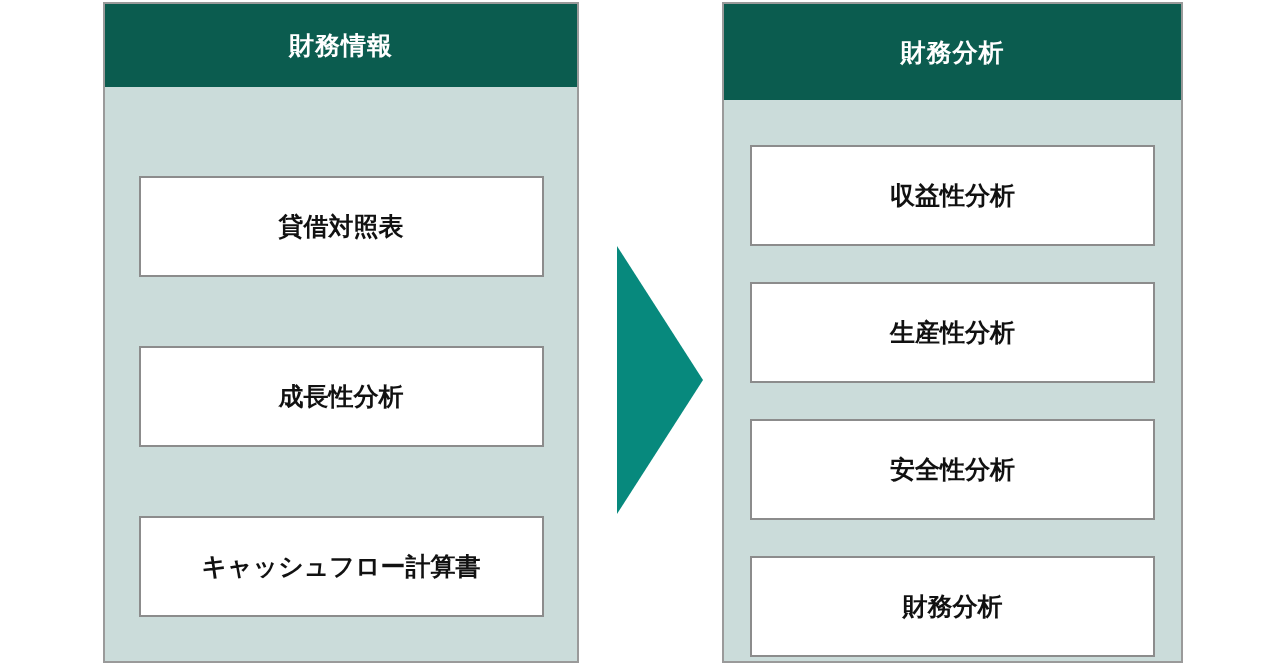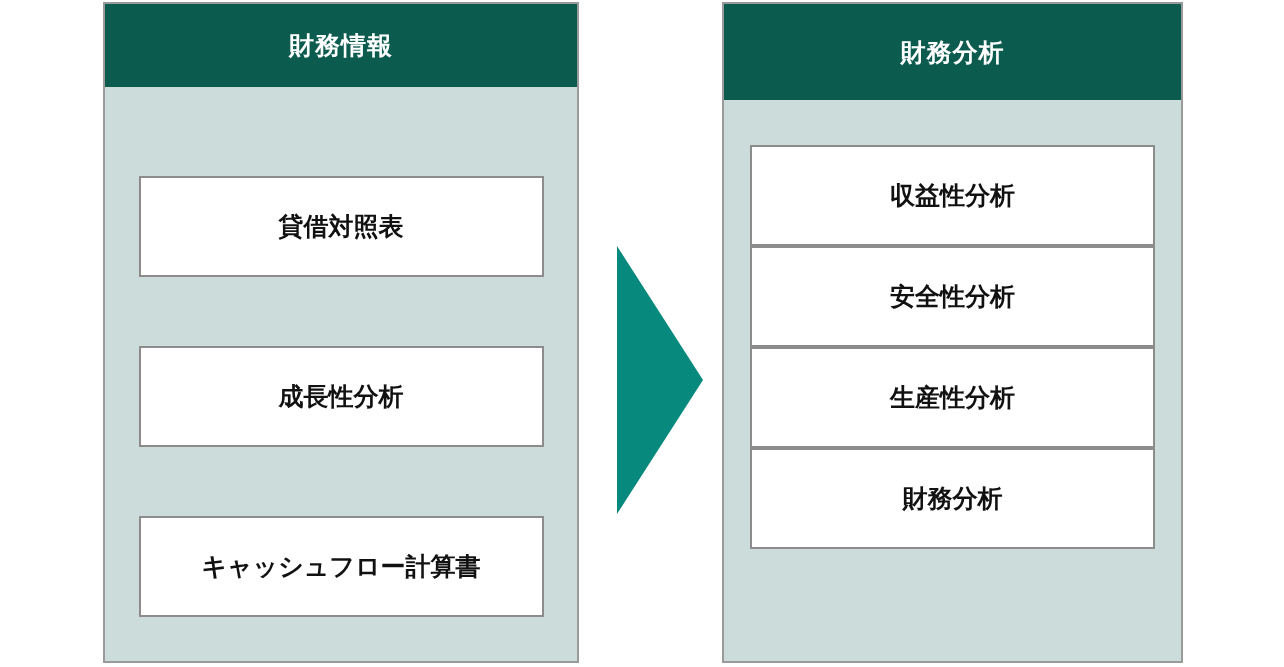--- a/index.html
+++ b/index.html
@@ -75,20 +75,21 @@
     height: 101px;
     font-size: 25px;
     margin-bottom: 69px;
   }
   #panel-left .item-box:last-child { margin-bottom: 17px; }
 
   #panel-right .item-box {
     width: 405px;
     height: 101px;
     font-size: 25px;
+    margin-bottom: 36px;
   }
   #panel-right .item-box:last-child { margin-bottom: 0; }
 
   
   #flow-arrow {
     position: absolute;
     left: 617px;
     top: 246px;
     width: 86px;
     height: 268px;
@@ -125,24 +126,24 @@
 
   <div class="panel" id="panel-right">
     <div class="panel-header">
       <span>財務分析</span>
     </div>
     <div class="panel-body">
       <div class="item-box">
         <span>収益性分析</span>
       </div>
       <div class="item-box">
-        <span>安全性分析</span>
+        <span>生産性分析</span>
       </div>
       <div class="item-box">
-        <span>生産性分析</span>
+        <span>安全性分析</span>
       </div>
       <div class="item-box">
         <span>財務分析</span>
       </div>
     </div>
   </div>
 
 </div>
 
 </body></html>

